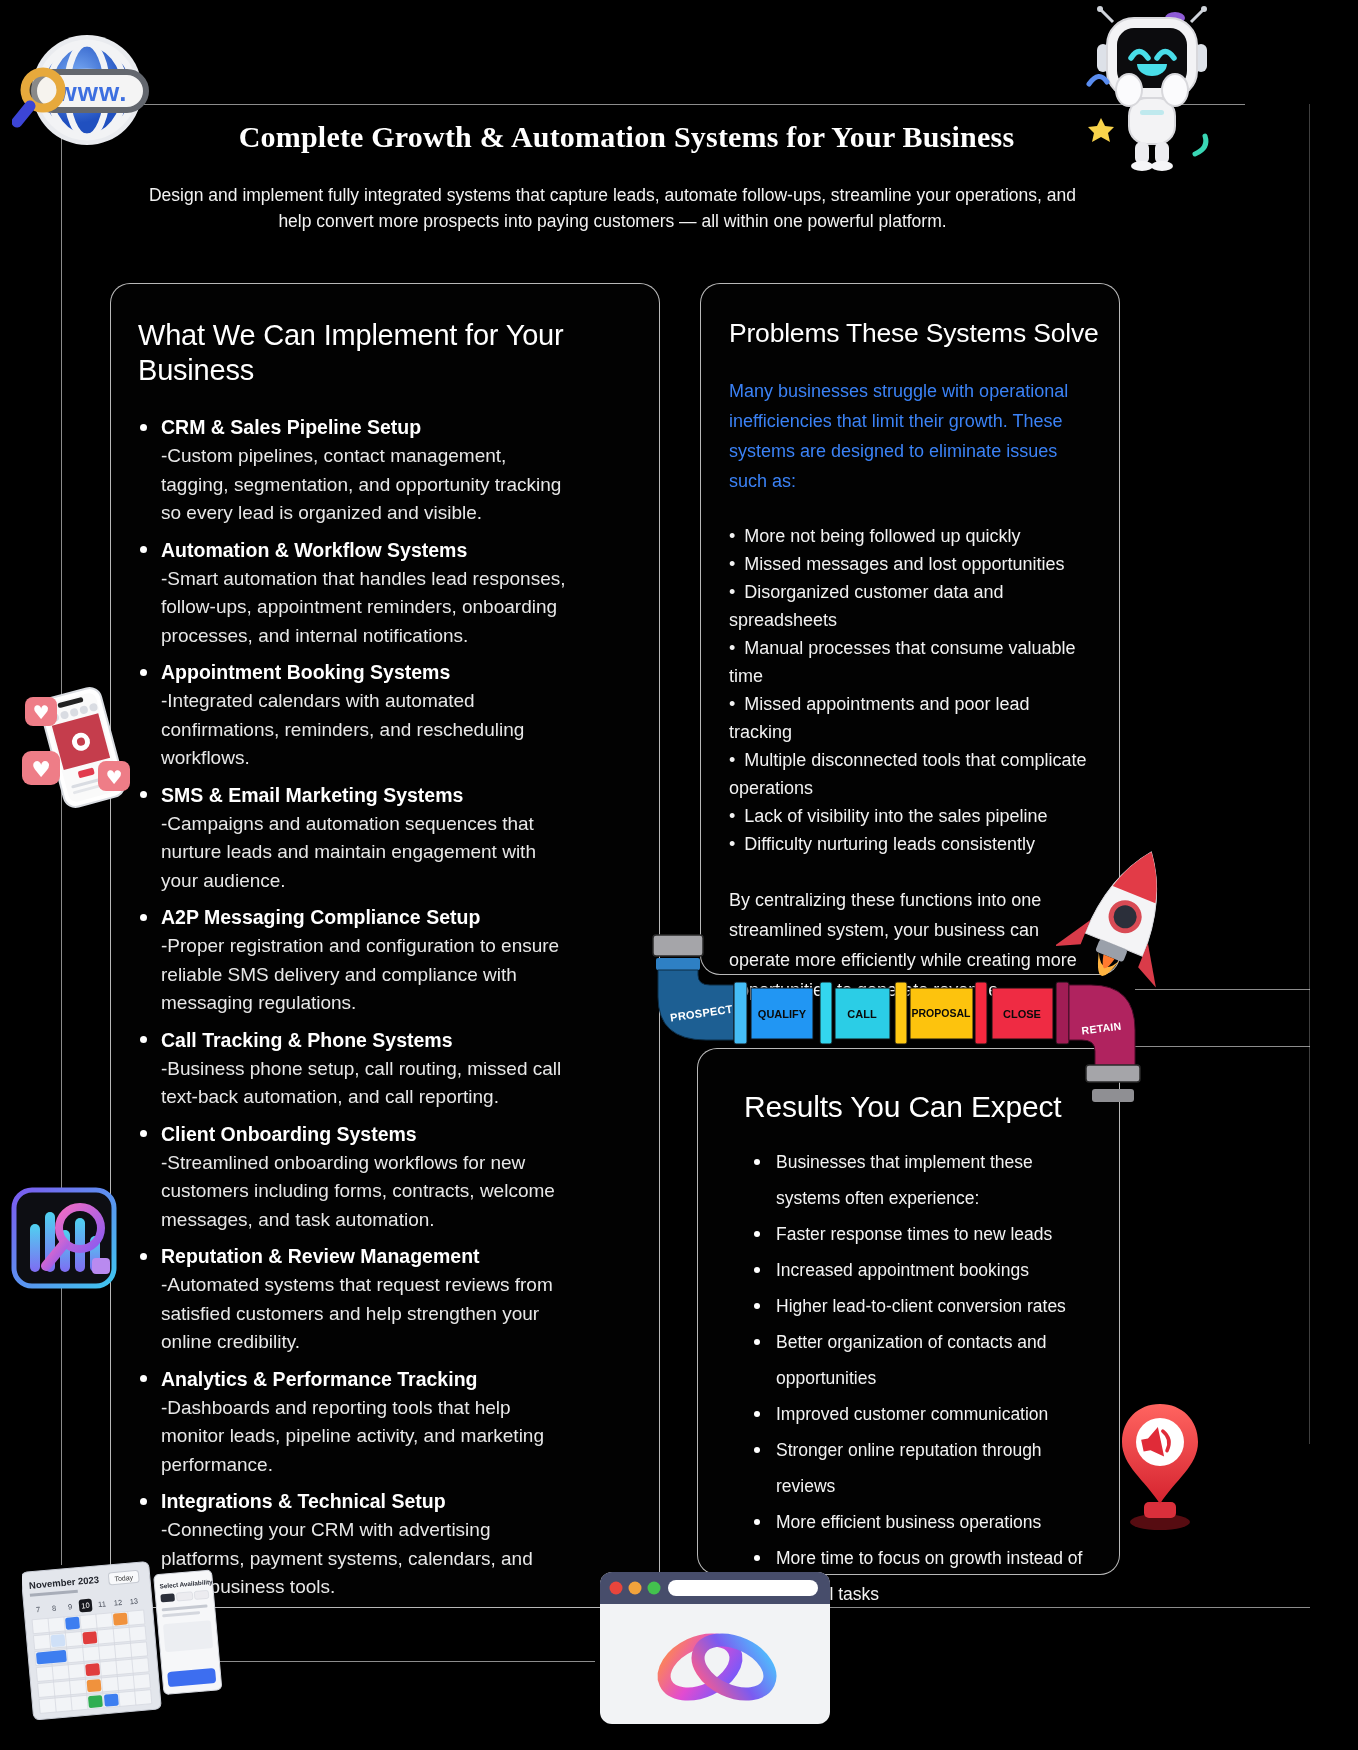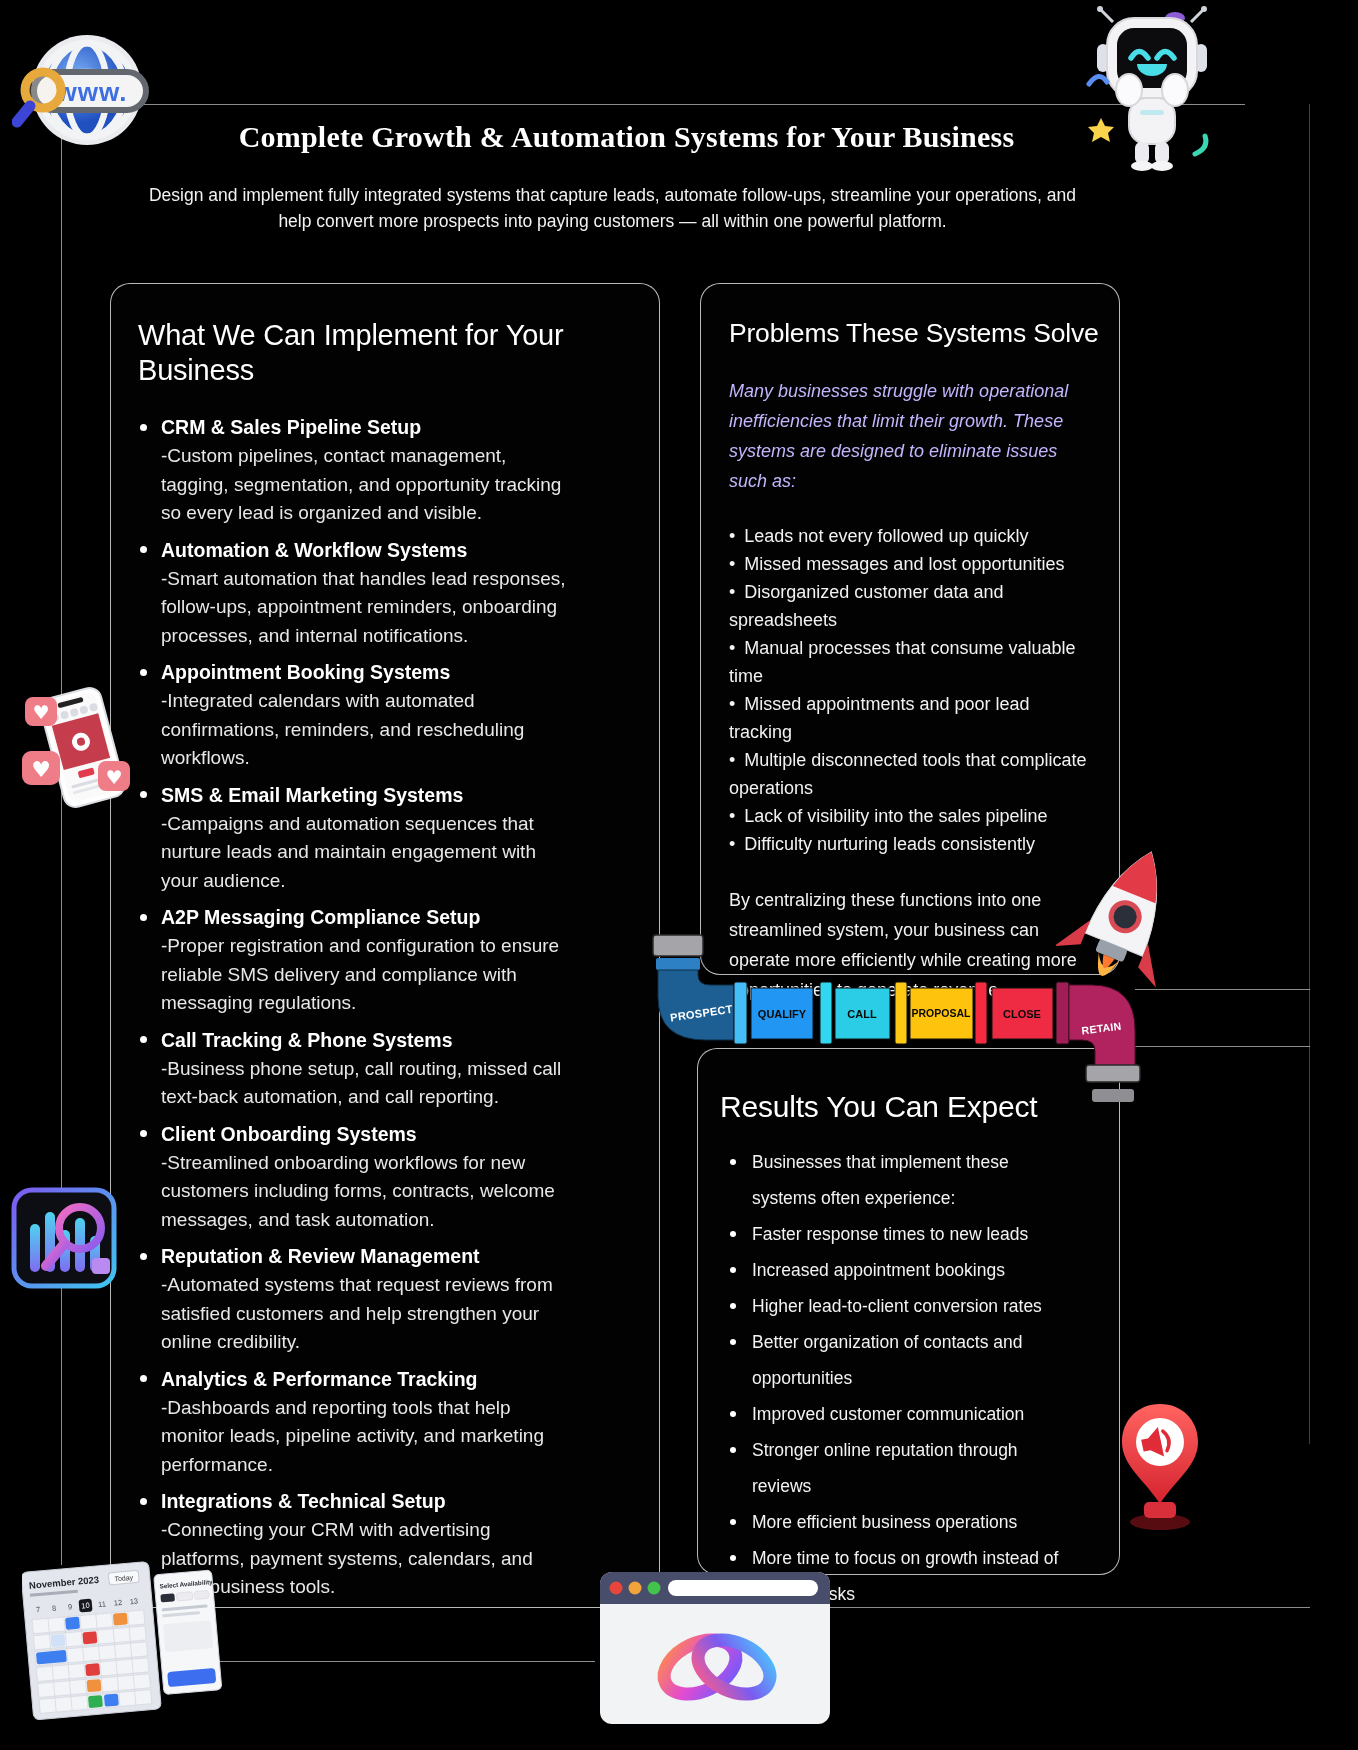--- a/index.html
+++ b/index.html
@@ -10,33 +10,33 @@
 
   .page-title{position:absolute;left:109px;top:120px;width:1035px;text-align:center;
               font-size:30px;font-weight:700;letter-spacing:.2px;z-index:3;font-family:Liberation Serif, serif;}
   .page-subtitle{position:absolute;left:140px;top:182px;width:945px;text-align:center;
                  font-size:17.5px;line-height:26px;color:#f2f2f2;z-index:3;}
 
   .panel{position:absolute;border:1px solid rgba(255,255,255,.72);border-radius:20px;
          background:#020202;box-sizing:border-box;z-index:2;}
   .panel-implement{left:110px;top:283px;width:550px;height:1325px;padding:34px 26px 0 27px;}
   .panel-problems{left:700px;top:283px;width:420px;height:692px;padding:32px 26px 15px 28px;}
-  .panel-results{left:697px;top:1048px;width:423px;height:527px;padding:40px 26px 0 22px;}
+  .panel-results{left:697px;top:1048px;width:423px;height:527px;padding:40px 26px 0 46px;}
 
   .panel h2{margin:0;font-size:29px;font-weight:500;line-height:35px;letter-spacing:-.2px;}
   .imp-heading{width:480px;}
   .prob-heading{font-size:26.5px !important;white-space:nowrap;}
   .res-heading{font-size:30px !important;}
 
   .imp-list{margin-top:25px;width:440px;font-size:19px;line-height:28.5px;color:#e8e8e8;}
   .imp-item{position:relative;padding-left:23px;margin-top:8px;}
   .imp-dot{position:absolute;left:2px;top:10.5px;width:7px;height:7px;border-radius:50%;background:#fff;}
   .imp-title{display:block;font-weight:700;color:#fff;font-size:19.5px;line-height:29px;}
 
-  .prob-intro{margin-top:25px;width:366px;font-size:18px;line-height:30px;color:#c4b5fd;font-style:italic;}
+  .prob-intro{margin-top:25px;width:366px;font-size:18px;line-height:30px;color:#3b82f6;}
   .prob-list{margin-top:26px;width:366px;font-size:18px;line-height:28px;color:#f2f2f2;}
   .prob-item::before{content:"•";margin-right:9px;}
   .prob-outro{margin-top:27px;width:366px;font-size:18px;line-height:30px;color:#f2f2f2;}
 
   .res-list{margin-top:20px;width:350px;font-size:17.5px;line-height:36px;color:#f3f3f3;}
   .res-item{position:relative;padding-left:32px;}
   .res-dot{position:absolute;left:10px;top:15px;width:6px;height:6px;border-radius:50%;background:#fff;}
 
   .decor{position:absolute;z-index:6;}
   .pipeline{position:absolute;left:630px;top:925px;z-index:5;}
@@ -70,21 +70,21 @@
       <div class="imp-item"><span class="imp-dot"></span><b class="imp-title">Reputation &amp; Review Management</b><span>-Automated systems that request reviews from satisfied customers and help strengthen your online credibility.</span></div>
       <div class="imp-item"><span class="imp-dot"></span><b class="imp-title">Analytics &amp; Performance Tracking</b><span>-Dashboards and reporting tools that help monitor leads, pipeline activity, and marketing performance.</span></div>
       <div class="imp-item"><span class="imp-dot"></span><b class="imp-title">Integrations &amp; Technical Setup</b><span>-Connecting your CRM with advertising platforms, payment systems, calendars, and other business tools.</span></div>
     </div>
   </div>
 
   <div class="panel panel-problems">
     <h2 class="prob-heading">Problems These Systems Solve</h2>
     <div class="prob-intro">Many businesses struggle with operational inefficiencies that limit their growth. These systems are designed to eliminate issues such as:</div>
     <div class="prob-list">
-      <div class="prob-item">Leads not every followed up quickly</div>
+      <div class="prob-item">More not being followed up quickly</div>
       <div class="prob-item">Missed messages and lost opportunities</div>
       <div class="prob-item">Disorganized customer data and spreadsheets</div>
       <div class="prob-item">Manual processes that consume valuable time</div>
       <div class="prob-item">Missed appointments and poor lead tracking</div>
       <div class="prob-item">Multiple disconnected tools that complicate operations</div>
       <div class="prob-item">Lack of visibility into the sales pipeline</div>
       <div class="prob-item">Difficulty nurturing leads consistently</div>
     </div>
     <div class="prob-outro">By centralizing these functions into one streamlined system, your business can operate more efficiently while creating more opportunities to generate revenue.</div>
   </div>

